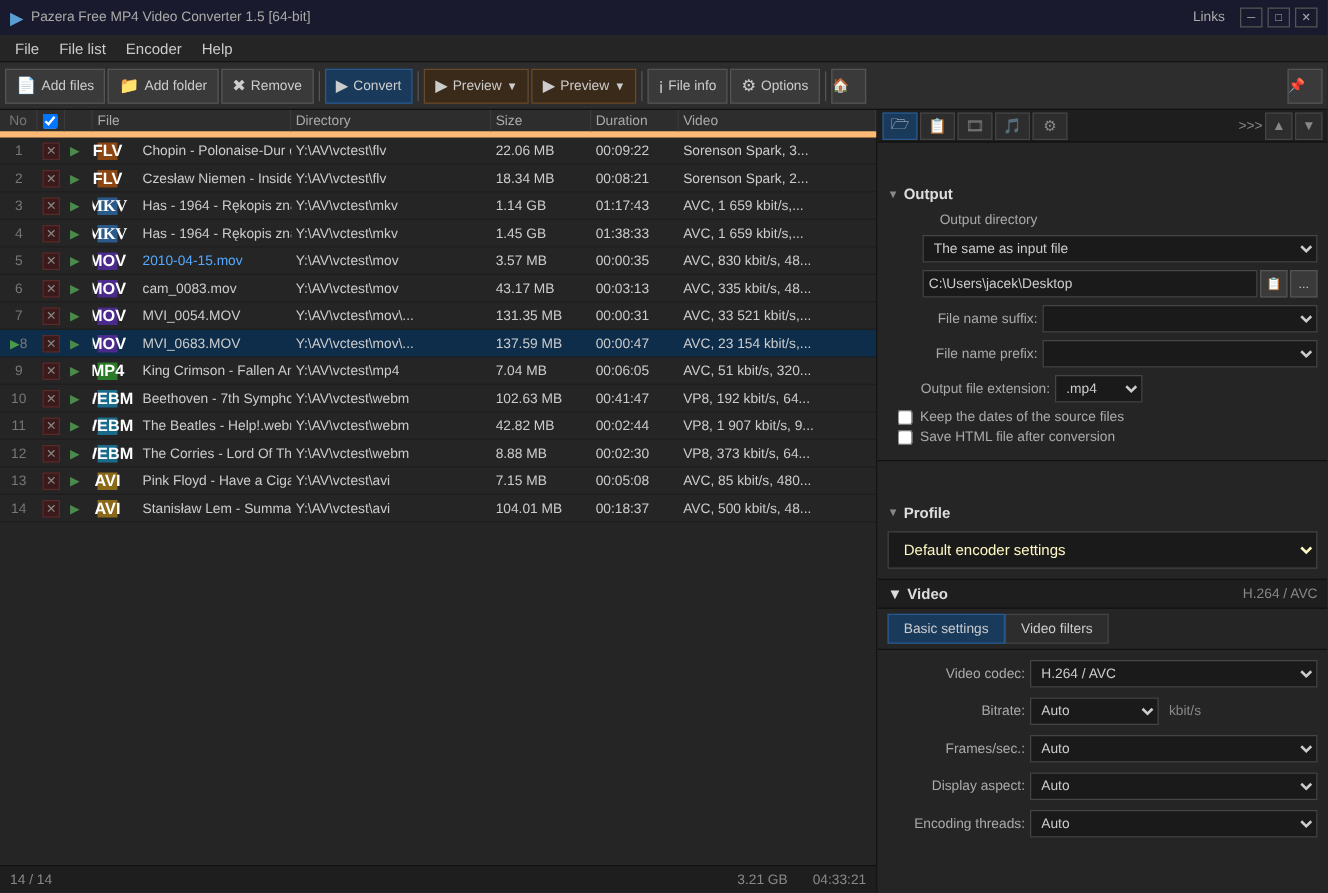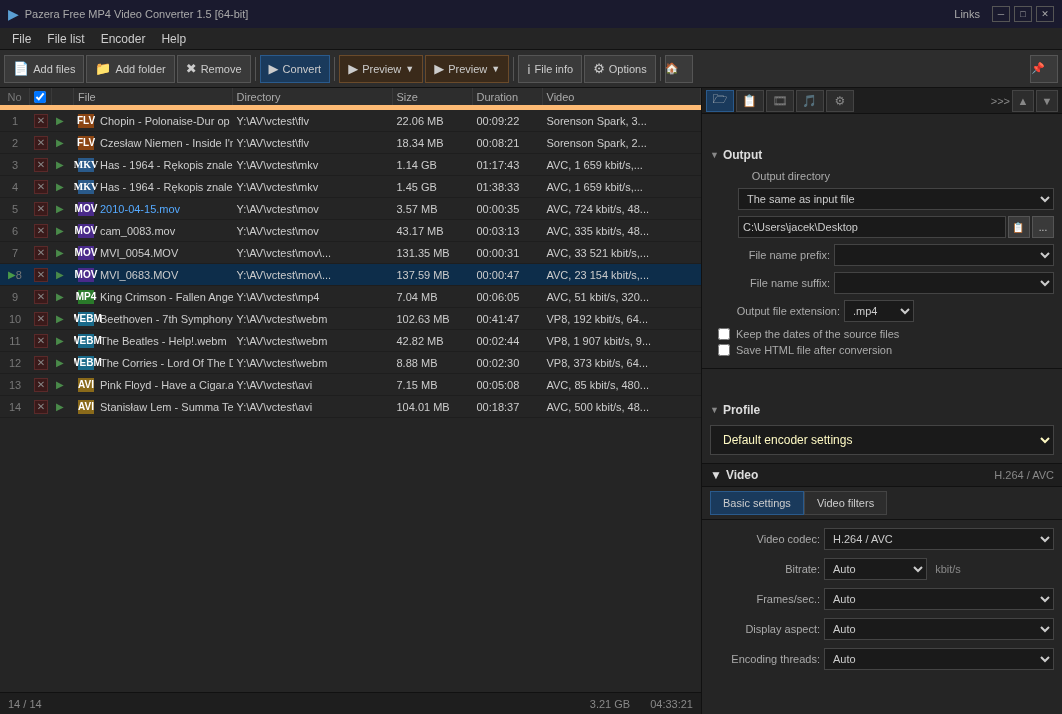--- a/index.html
+++ b/index.html
@@ -36,21 +36,21 @@
     
     
     #table-body { flex: 1; overflow-y: auto; overflow-x: hidden; }
     .table-row { display: grid; grid-template-columns: 30px 22px 22px 1fr 160px 80px 70px 1fr; height: 22px; align-items: center; border-bottom: 1px solid #1e1e1e; }
     .table-row.active { background: #0d2d4a !important; }
     .td-cell { color: #ccc; font-size: 11px; padding: 0 4px; overflow: hidden; white-space: nowrap; text-overflow: ellipsis; height: 100%; display: flex; align-items: center; }
     .row-num { color: #777; justify-content: center; }
     .row-x { justify-content: center; }
     .x-btn { color: #888; cursor: pointer; font-size: 10px; background: #3a1a1a; border: 1px solid #5a2a2a; width: 14px; height: 14px; display: flex; align-items: center; justify-content: center; }
     .play-btn { color: #4a8a4a; cursor: pointer; font-size: 10px; }
-    .file-icon { width: 16px; height: 14px; display: inline-flex; align-items: center; justify-content: center; font-size: 10px; font-weight: bold; color: #fff; margin-right: 6px; flex-shrink: 0; }
+    .file-icon { width: 16px; height: 14px; display: inline-flex; align-items: center; justify-content: center; font-size: 13px; font-weight: bold; color: #fff; margin-right: 20px; flex-shrink: 0; }
     .icon-flv { background: #8b4513; }
     .icon-mkv { background: #2a5a8a; font-family: Liberation Serif, serif; }
     .icon-mov { background: #4a2a8a; }
     .icon-mp4 { background: #2a7a2a; }
     .icon-webm { background: #1a6a8a; }
     .icon-avi { background: #8a6a1a; }
     .row-arrow { font-size: 10px; color: #4a9a4a; }
     
     
     #statusbar { background: #1e1e1e; height: 22px; display: flex; align-items: center; padding: 0 8px; gap: 20px; border-top: 1px solid #111; }
@@ -259,21 +259,21 @@
         <div class="td-cell row-x">
             <span class="x-btn">✕</span>
           </div>
         <div class="td-cell">
             <span class="play-btn">▶</span>
           </div>
         <div class="td-cell" style="color:#5af;"><span class="file-icon icon-mov">MOV</span>2010-04-15.mov</div>
         <div class="td-cell">Y:\AV\vctest\mov</div>
         <div class="td-cell">3.57 MB</div>
         <div class="td-cell">00:00:35</div>
-        <div class="td-cell">AVC, 724 kbit/s, 48...</div>
+        <div class="td-cell">AVC, 830 kbit/s, 48...</div>
       </div>
 
       <div class="table-row">
         <div class="td-cell row-num">6</div>
         <div class="td-cell row-x">
             <span class="x-btn">✕</span>
           </div>
         <div class="td-cell">
             <span class="play-btn">▶</span>
           </div>
@@ -442,25 +442,25 @@
           <option value="The same as input file">The same as input file</option>
         </select>
       </div>
       <div class="dir-row">
         <input type="text" class="dir-input" value="C:\Users\jacek\Desktop" style="">
         <div class="dir-btn">📋</div>
         <div class="dir-btn">...</div>
       </div>
 
       <div class="field-row">
+        <div class="field-label">File name suffix:</div>
+        <select class="field-select"><option></option></select>
+      </div>
+      <div class="field-row">
         <div class="field-label">File name prefix:</div>
-        <select class="field-select"><option></option></select>
-      </div>
-      <div class="field-row">
-        <div class="field-label">File name suffix:</div>
         <select class="field-select"><option></option></select>
       </div>
 
       <div class="ext-row">
         <div class="ext-label">Output file extension:</div>
         <select class="ext-select">
           <option value=".mp4">.mp4</option>
         </select>
       </div>
 

